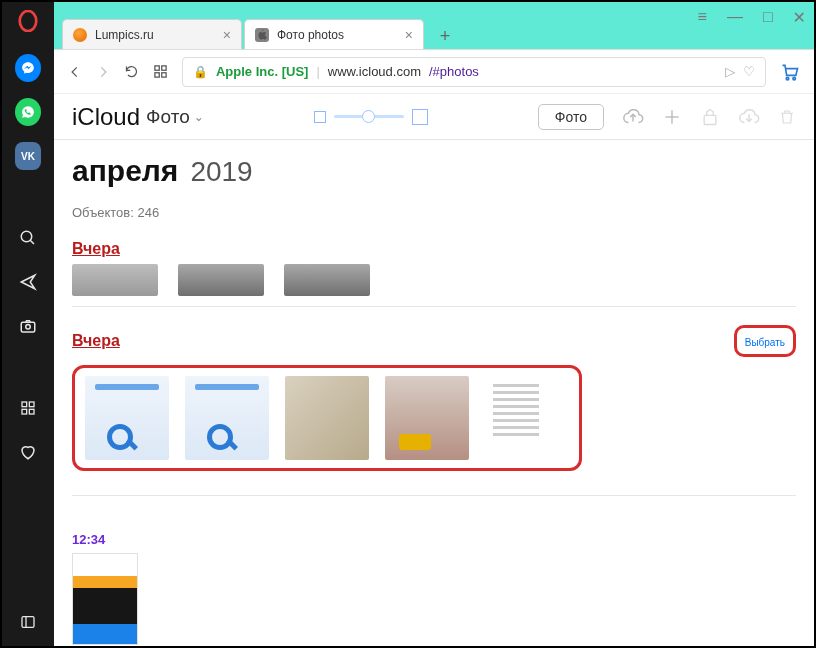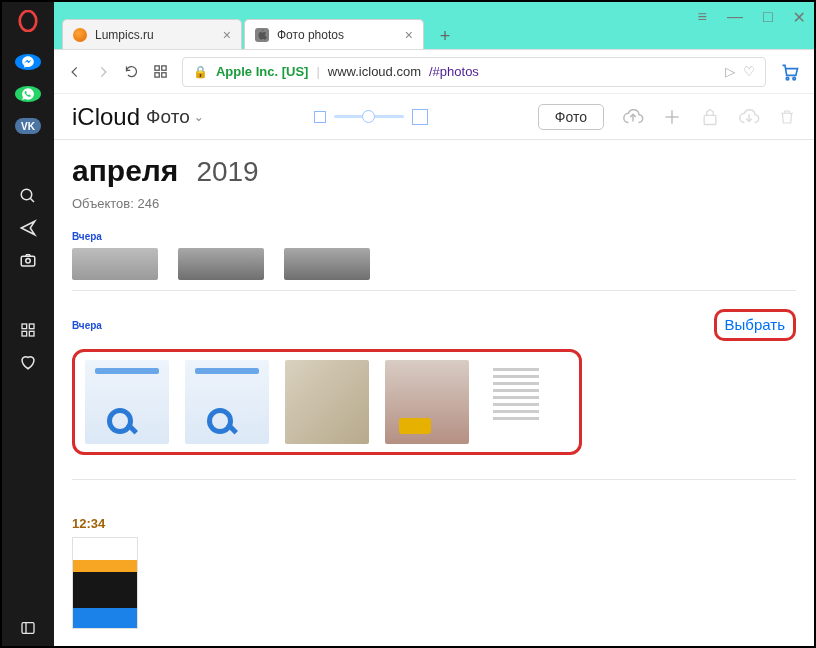--- a/index.html
+++ b/index.html
@@ -2,21 +2,21 @@
 <html><head>
 <meta charset="utf-8">
 <style>
   * { box-sizing: border-box; margin: 0; padding: 0; }
   body { font-family: -apple-system, "Helvetica Neue", Arial, sans-serif; background: #fff; width: 816px; height: 648px; overflow: hidden; position: relative; border: 2px solid #000; }
   .outer { display: flex; width: 100%; height: 100%; }
 
   
   .opera-sidebar { width: 52px; background: #1a1a1a; display: flex; flex-direction: column; align-items: center; padding-top: 6px; gap: 16px; }
   .opera-logo { width: 26px; height: 26px; display: flex; align-items: center; justify-content: center; margin-bottom: 4px;}
-  .side-icon { width: 26px; height: 16px; border-radius: 6px; display: flex; align-items: center; justify-content: center; color: #e5e5e5; }
+  .side-icon { width: 26px; height: 28px; border-radius: 6px; display: flex; align-items: center; justify-content: center; color: #e5e5e5; }
   .side-icon.fb { background: #0084ff; border-radius: 50%; }
   .side-icon.wa { background: #25d366; border-radius: 50%; }
   .side-icon.vk { background: #4c75a3; border-radius: 8px; color:#fff; font-size:10px; font-weight:bold;}
   .opera-sidebar .spacer { height: 22px; }
 
   
   .main-col { flex: 1; display: flex; flex-direction: column; background: #fff; }
 
   
   .tabstrip { height: 48px; background: #5eead4; border-bottom: 1px solid #ddd; display: flex; align-items: flex-end; padding-left: 8px; position:relative;}
@@ -47,49 +47,49 @@
   .zoom-slider .zicon { width:12px; height:12px; border:1px solid #aaa;}
   .slider-track { width: 70px; height:3px; background:#c8e0ff; border-radius:2px; position:relative;}
   .slider-knob { position:absolute; top:-5px; left:28px; width:13px; height:13px; border-radius:50%; background:#fff; border:1px solid #9cc5ff;}
   .ic-right { margin-left:auto; display:flex; align-items:center; gap:18px;}
   .pill-btn { border:1px solid #c5c5c5; border-radius:5px; padding: 4px 16px; font-size:14px; color:#333; background:#fff;}
   .grey-icon { color:#b8b8b8; font-size:18px;}
 
   
   .content { flex:1; overflow-y:auto; padding: 14px 18px 4px 18px;}
   .month-title { font-size: 30px; font-weight: 700; color:#111; display:inline;}
-  .month-year { font-size: 28px; font-weight: 300; color:#555; margin-left:18px;}
-  .obj-count { font-size: 13px; color:#777; margin-top:8px;}
-
-  .section-label { font-weight:700; font-size:10px; color:#1d4ed8; margin-top:20px; margin-bottom:6px;}
+  .month-year { font-size: 28px; font-weight: 300; color:#555; margin-left:12px;}
+  .obj-count { font-size: 13px; color:#777; margin-top:17px;}
+
+  .section-label { font-weight:700; font-size:16px; color:#b91c1c; margin-top:20px; margin-bottom:6px;text-decoration:underline;}
   .hr { height:1px; background:#e6e6e6; margin: 10px 0 0 0;}
   .row-head { display:flex; align-items:center; justify-content:space-between;}
 
   .thumb-row { display:flex; gap:20px; margin-top:4px;}
   .thumb-lg { width: 86px; height: 32px; background: linear-gradient(180deg,#bdbdbd,#9a9a9a); border-radius:2px;}
   .thumb-lg.shadow { background: linear-gradient(180deg,#a8a8a8,#6f6f6f);}
 
   
-  .select-link { color:#0070f3; font-size:15px; font-weight:500; cursor:pointer;}
+  .select-link { color:#0070f3; font-size:10px; font-weight:500; cursor:pointer;}
   .red-ring { border:3px solid #d92c2c; border-radius:10px; padding:4px 8px;}
   .red-ring-inner { display:inline-block;}
   .photos-ring { border:3px solid #d92c2c; border-radius:12px; padding:8px 10px; display:inline-flex; gap:16px; margin-top:8px;}
   .ph { width: 84px; height: 84px; background:#e7e7e7; border-radius:2px; position:relative; overflow:hidden;}
   .ph.doc { background: linear-gradient(180deg,#eef4fb,#dce8f6);}
   .ph.doc::after{ content:""; position:absolute; left:10px; right:10px; top:8px; height:6px; background:#6aa7e8; border-radius:2px;}
   .ph.mag { position:relative;}
   .ph.mag .loup { position:absolute; left:22px; bottom:10px; width:26px; height:26px; border:5px solid #2b7bd6; border-radius:50%;}
   .ph.mag .loup::after{content:""; position:absolute; width:12px; height:5px; background:#2b7bd6; right:-10px; bottom:-2px; transform:rotate(45deg);}
   .ph.photo { background: linear-gradient(135deg,#d9d1bf,#b7a98b);}
   .ph.flyer { background: linear-gradient(180deg,#d8ccc4,#b59083);}
   .ph.flyer::after{content:""; position:absolute; left:14px; bottom:10px; width:32px; height:16px; background:#e6b100; border-radius:3px;}
   .ph.text { background:#fff;}
   .ph.text::before{content:""; position:absolute; left:8px; right:30px; top:8px; height:3px; background:#ccc; box-shadow: 0 7px 0 #ccc, 0 14px 0 #ccc, 0 21px 0 #ccc, 0 28px 0 #ccc, 0 35px 0 #ccc, 0 42px 0 #ccc, 0 49px 0 #ccc;}
 
-  .time-label { font-weight:700; font-size:13px; color:#a16207; margin-top:36px;}
+  .time-label { font-weight:700; font-size:13px; color:#6d28d9; margin-top:36px;}
   .one-thumb { width:66px; height:92px; margin-top:6px; background: linear-gradient(180deg,#fff 0%, #fff 24%, #f7a623 24%, #f7a623 38%, #161616 38%, #161616 78%, #1a82e8 78%, #1a82e8 100%); border:1px solid #e0e0e0;}
 
   svg { display:block;}
 </style>
 </head>
 <body>
 
 <div class="outer">
 
   <div class="opera-sidebar">

